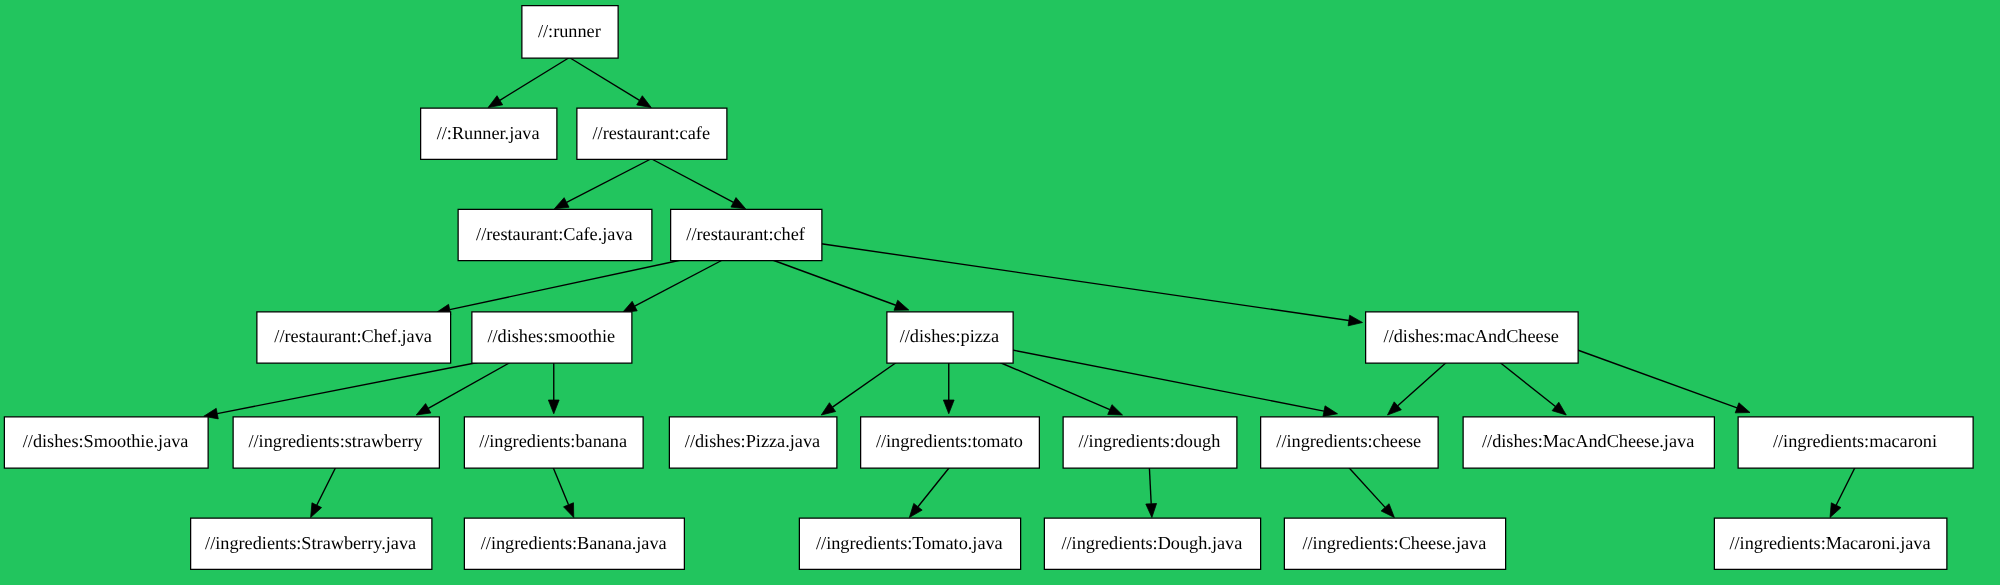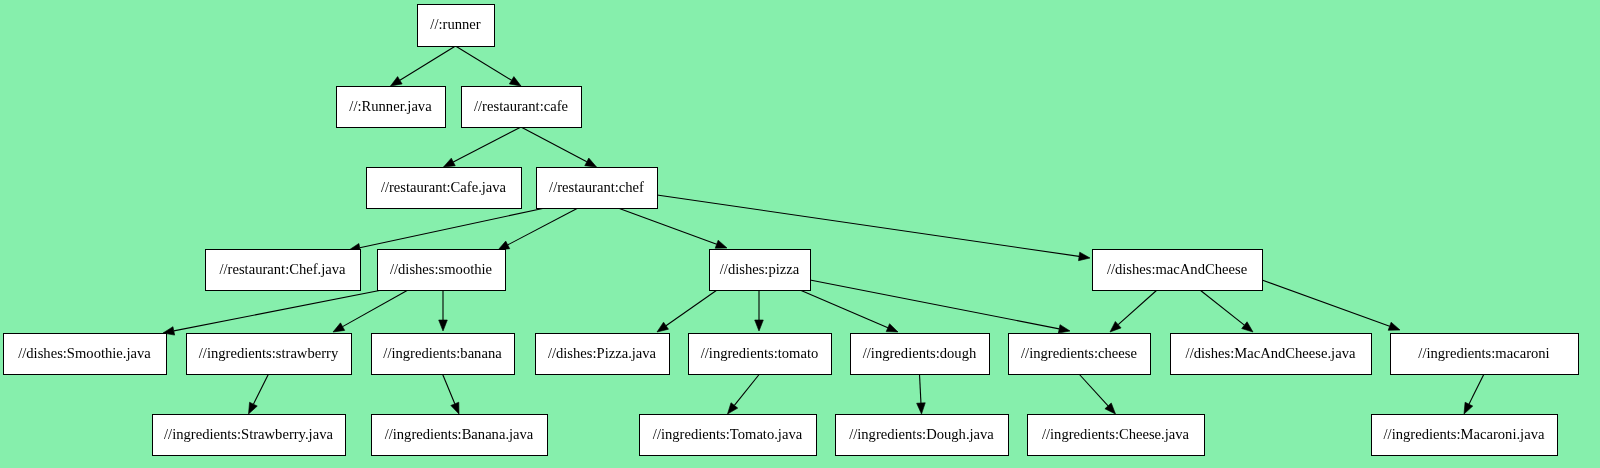--- a/index.html
+++ b/index.html
@@ -4,21 +4,21 @@
 <style>
   html, body {
     margin: 0;
     padding: 0;
     background: #ffffff;
   }
   #graph-root {
     position: relative;
     width: 1600px;
     height: 468px;
-    background: #86efac;
+    background: #22c55e;
     font-family: "Liberation Serif", "DejaVu Serif", serif;
     overflow: hidden;
   }
   #graph-svg {
     position: absolute;
     left: 0;
     top: 0;
     width: 1600px;
     height: 468px;
   }

